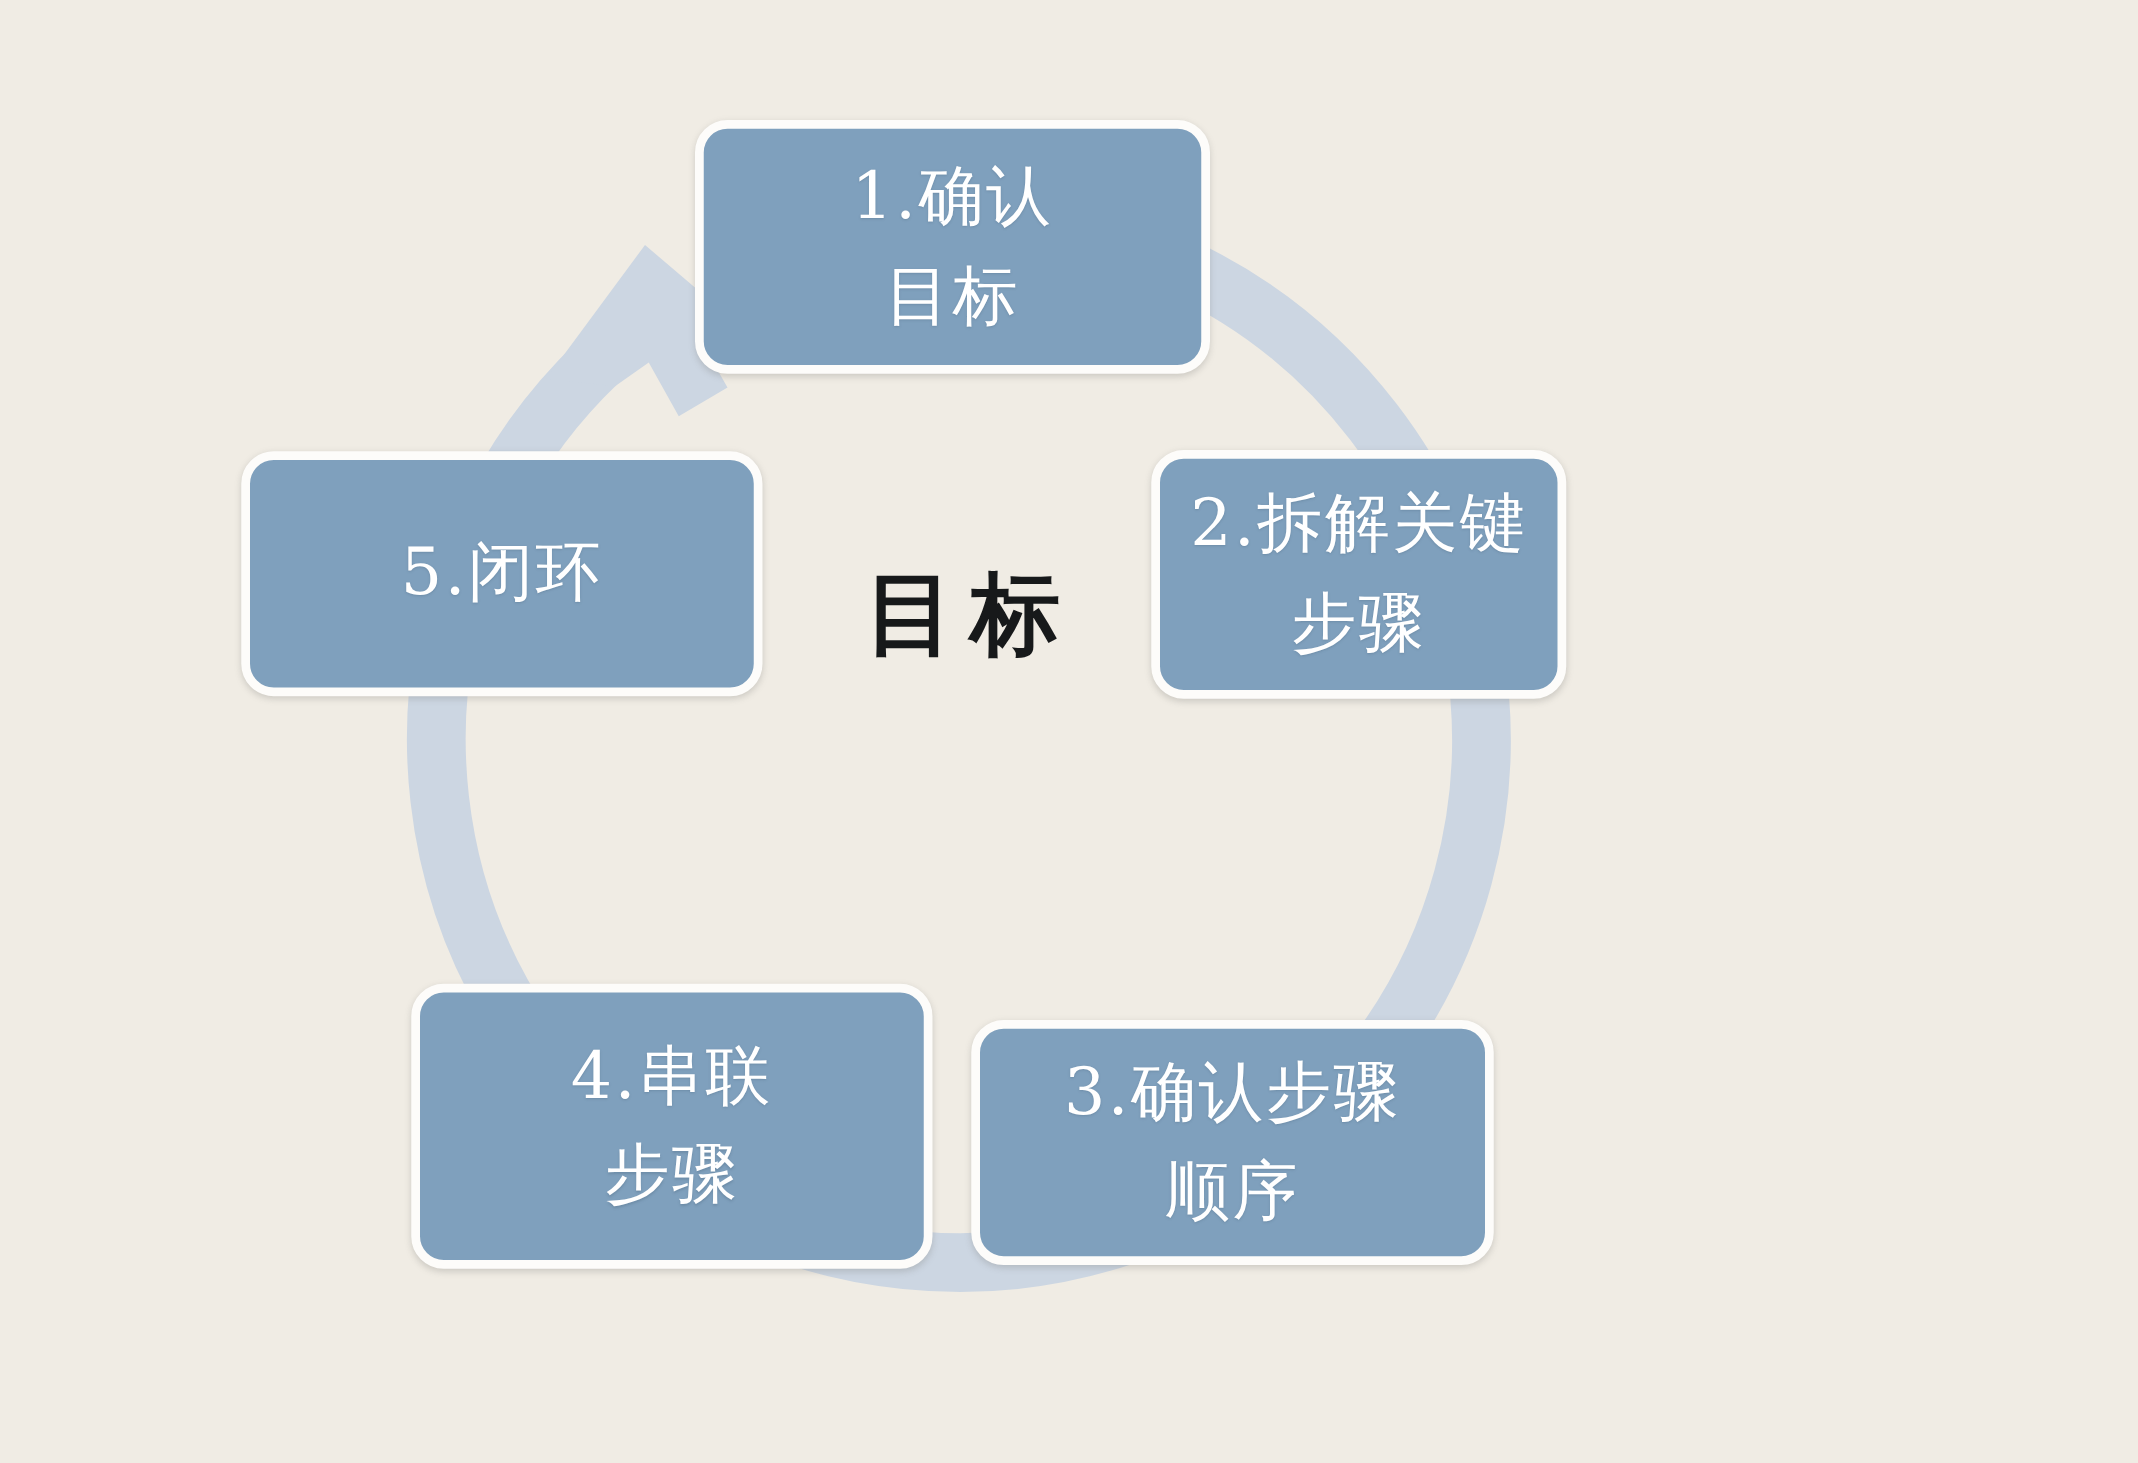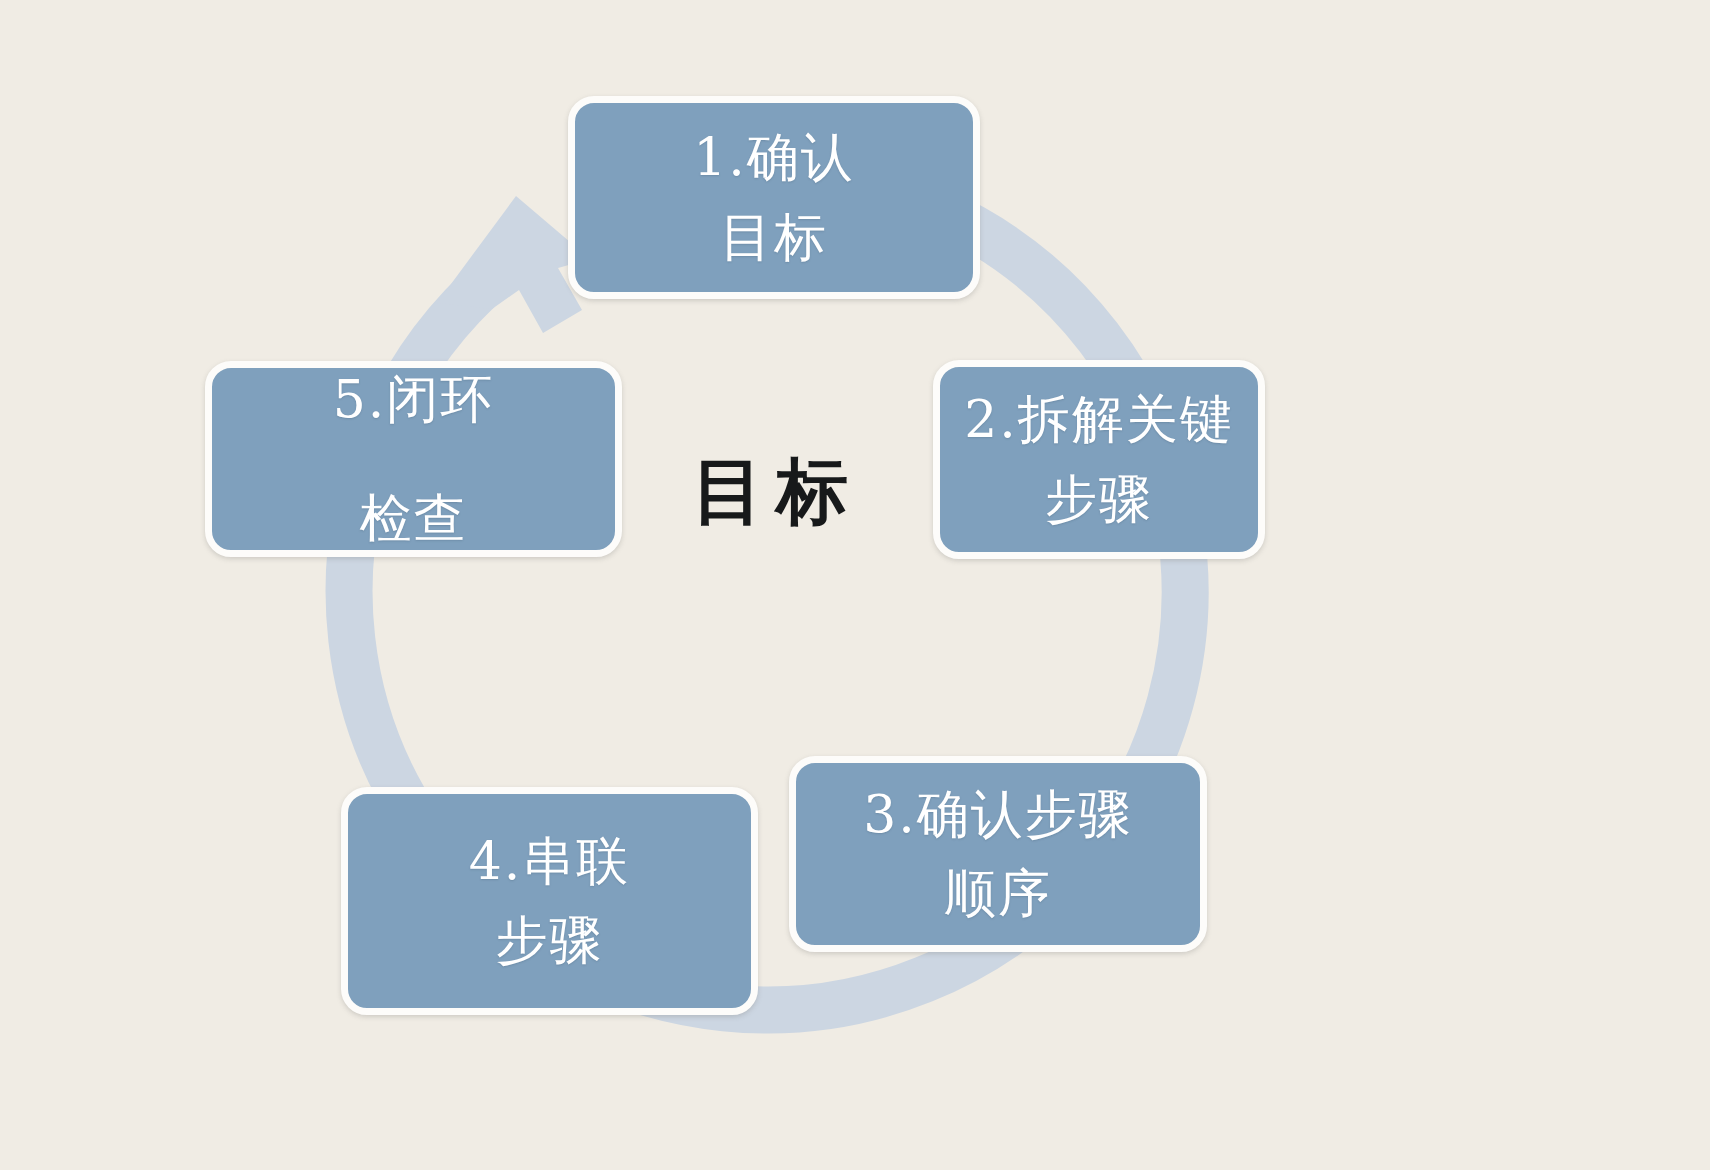--- a/index.html
+++ b/index.html
@@ -33,37 +33,36 @@
     border: 7px solid #fdfcfa;
     border-radius: 26px;
     box-sizing: border-box;
     display: flex;
     flex-direction: column;
     align-items: center;
     justify-content: center;
     color: #ffffff;
     text-align: center;
     box-shadow: 0 2px 5px rgba(120,120,115,0.28);
-    margin-left: 12px;
   }
   .node .line {
     font-family: "DejaVu Serif", "Liberation Serif", serif;
     font-size: 52px;
     line-height: 1.52;
     letter-spacing: 2px;
     white-space: nowrap;
     text-shadow: 0 1px 2px rgba(70,95,120,0.30);
   }
 
   
   #node-1 { left: 556px;  top: 96px;  width: 412px; height: 203px; }
   
   #node-2 { left: 921px;  top: 360px; width: 332px; height: 199px; }
   
-  #node-3 { left: 777px;  top: 756px; width: 418px; height: 196px; }
+  #node-3 { left: 777px;  top: 816px; width: 418px; height: 196px; }
   
   #node-4 { left: 329px;  top: 787px; width: 417px; height: 228px; }
   
   #node-5 { left: 193px;  top: 361px; width: 417px; height: 196px; gap: 40px; }
 
   #center-title {
     position: absolute;
     left: 560px;
     top: 440px;
     width: 420px;
@@ -114,20 +113,19 @@
     <div class="line">顺序</div>
   </div>
 
   <div class="node" id="node-4">
     <div class="line">4.串联</div>
     <div class="line">步骤</div>
   </div>
 
   <div class="node" id="node-5">
     <div class="line">5.闭环</div>
-    <div class="line">检查</div>
   </div>
 
   <div id="center-title">
     <div class="tline">目标</div>
   </div>
 
 </div>
 
 </body></html>

